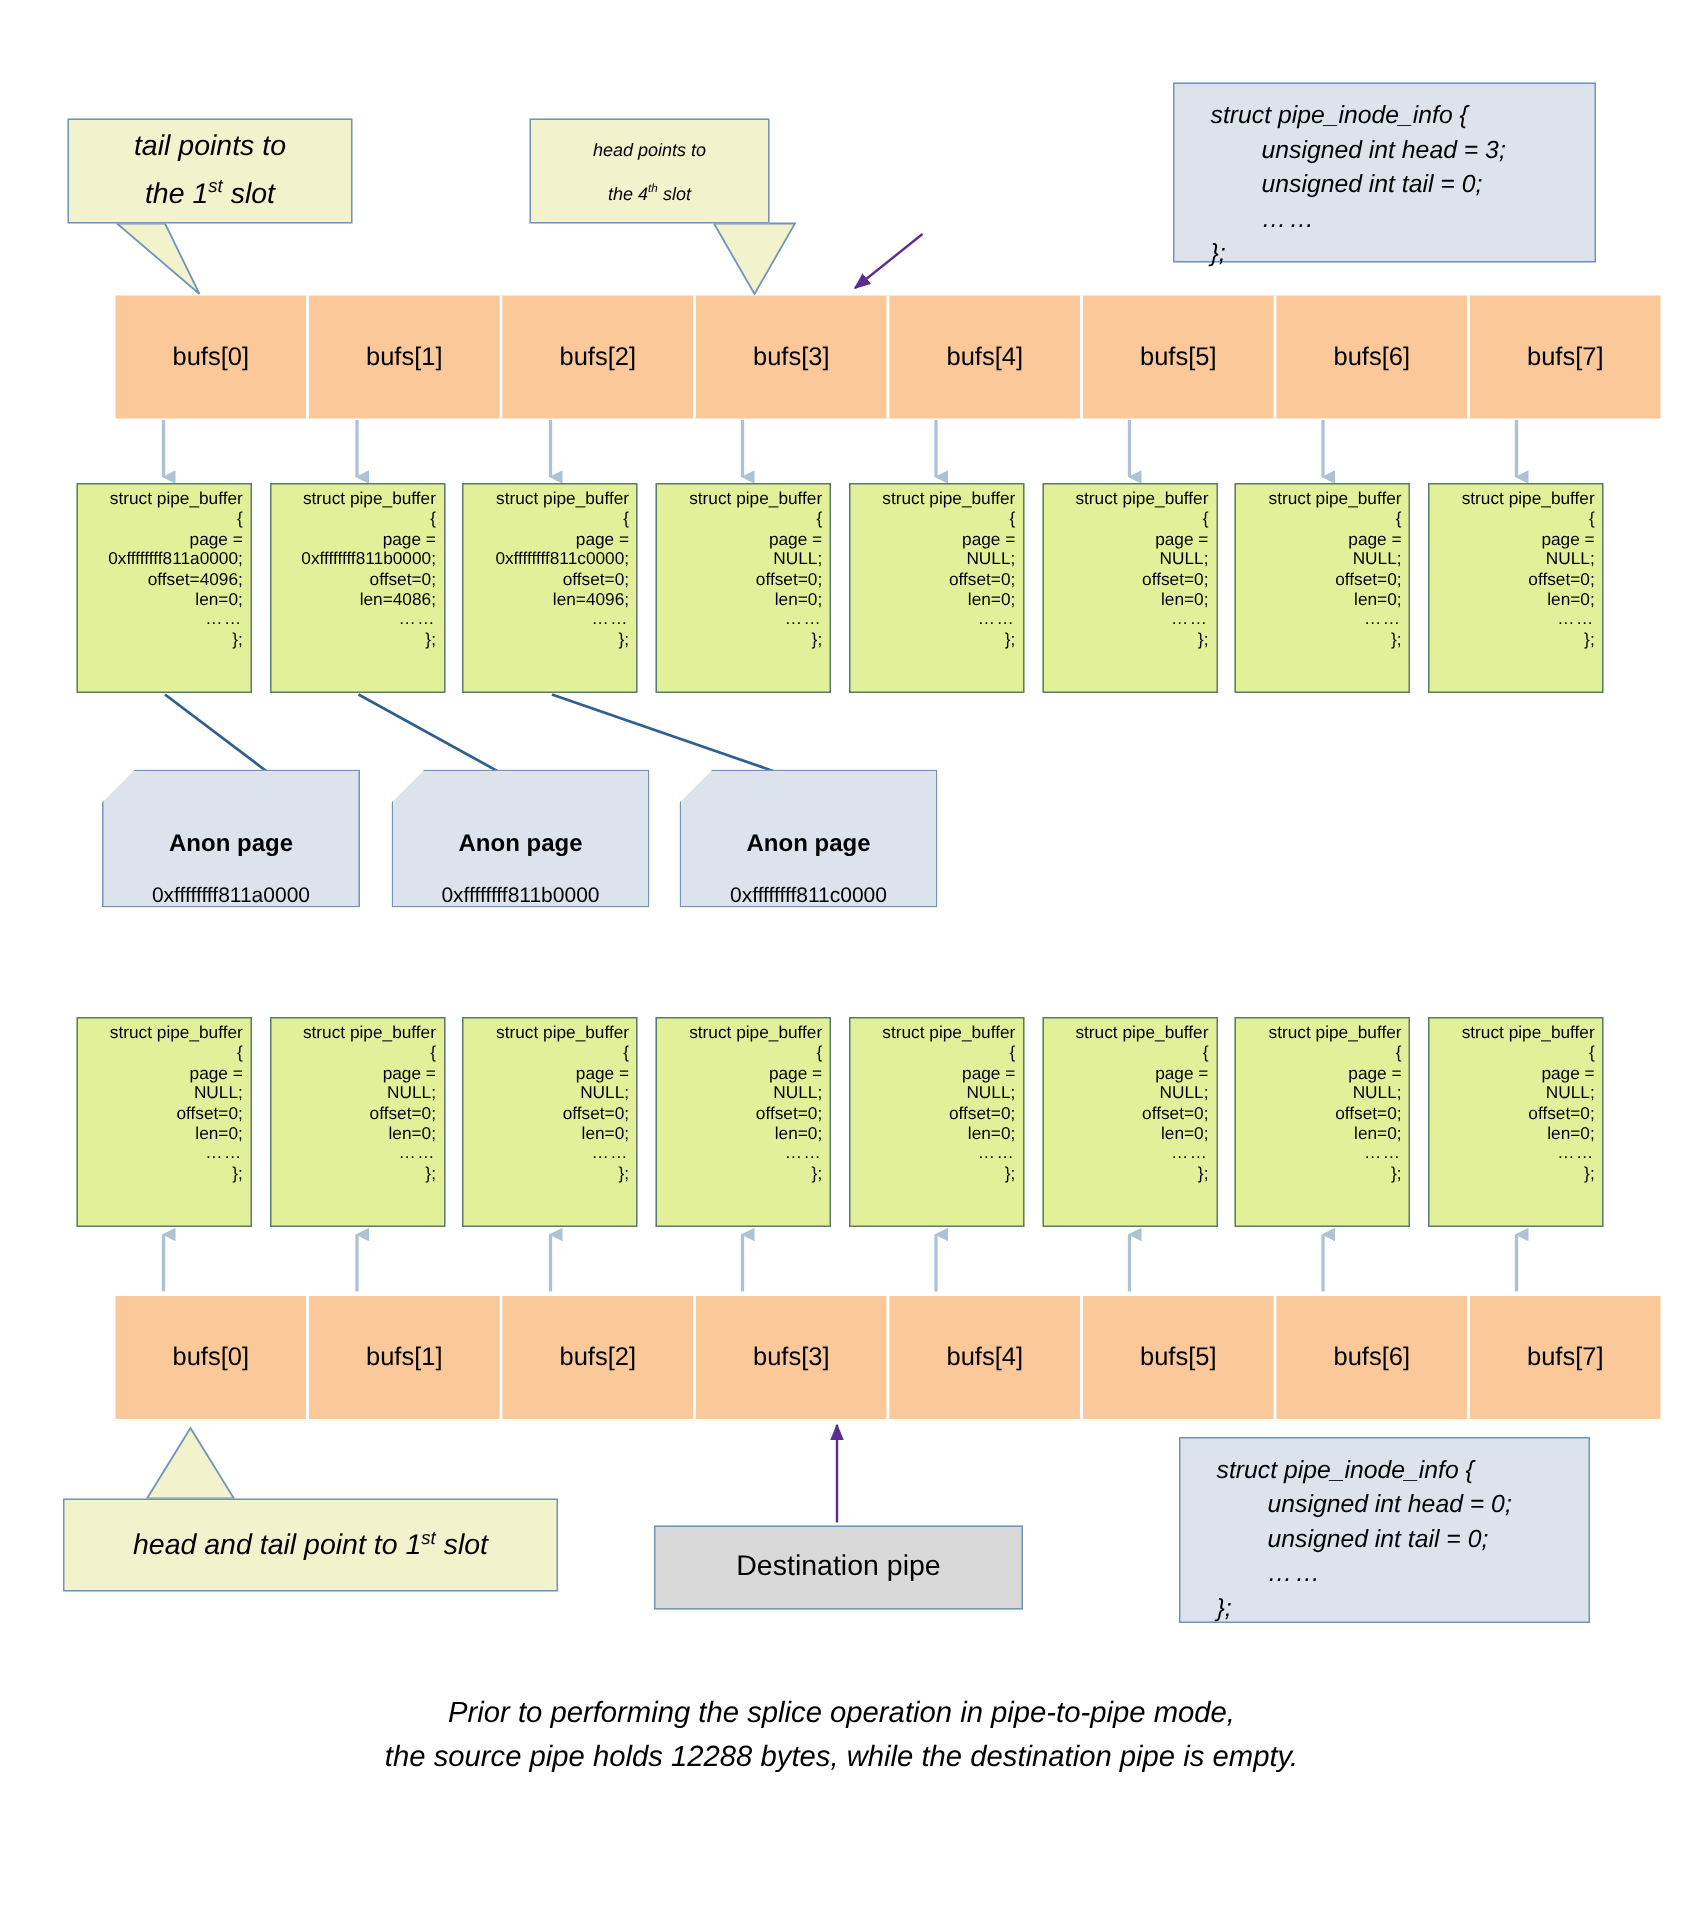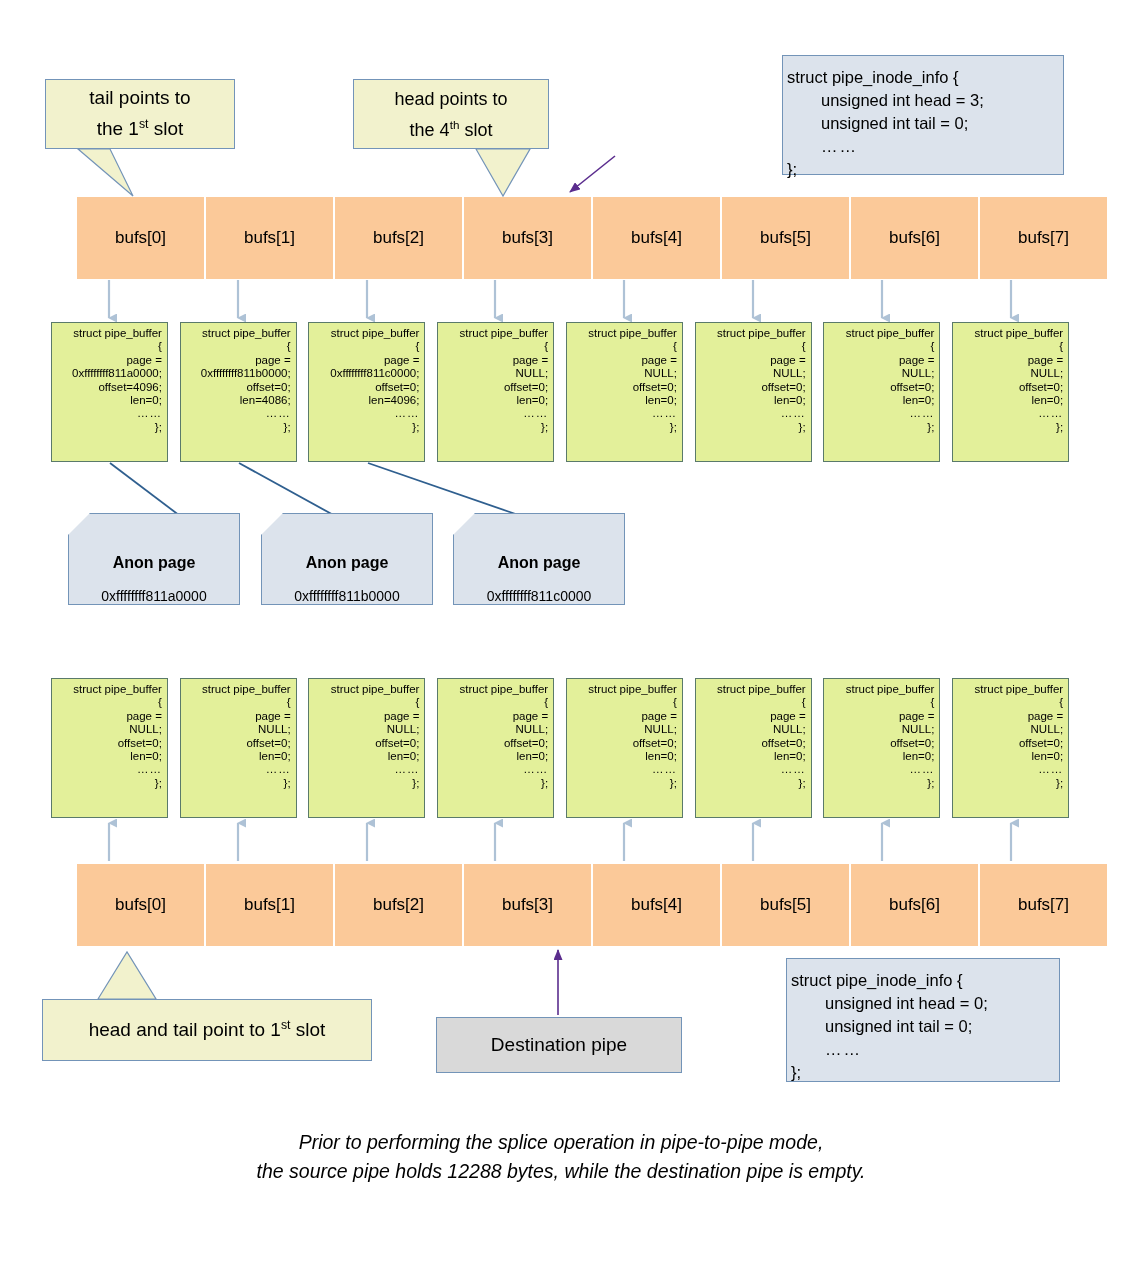--- a/index.html
+++ b/index.html
@@ -24,21 +24,21 @@
   .pbslot{flex:1 1 0;display:flex;justify-content:center;}
   .pbbox{width:117px;height:140px;background:#e3f09a;border:1px solid #5a7a6a;
          box-sizing:border-box;padding:4px 5px 0 6px;font-size:11.5px;
          line-height:13.4px;color:#000;overflow:hidden;}
   .pbbox .ln{white-space:nowrap;}
   .pbbox .dots{letter-spacing:1px;}
 
   
   .infobox{position:absolute;background:#dce3ec;border:1px solid #7394b8;
            box-sizing:border-box;font-size:16.5px;line-height:23px;
-           color:#000;padding:10px 4px;}
+           color:#000;padding:10px 24px;font-style:italic;}
   #inode-top{left:782px;top:55px;width:282px;height:120px;}
   #inode-bottom{left:786px;top:958px;width:274px;height:124px;}
   .infobox .ind{padding-left:34px;}
   .infobox .dots{letter-spacing:2px;}
 
   
   .anonbox{position:absolute;width:172px;height:92px;
            background:#dce3ec;border:1px solid #7394b8;box-sizing:border-box;
            clip-path:polygon(22px 0,100% 0,100% 100%,0 100%,0 22px);
            -webkit-clip-path:polygon(22px 0,100% 0,100% 100%,0 100%,0 22px);
@@ -49,24 +49,24 @@
   #anon-0{left:68px;top:513px;}
   #anon-1{left:261px;top:513px;}
   #anon-2{left:453px;top:513px;}
 
   
   .callout{position:absolute;background:#f2f2cd;border:1px solid #7394b8;
            box-sizing:border-box;display:flex;flex-direction:column;
            align-items:center;justify-content:center;color:#000;}
   #callout-tail{left:45px;top:79px;width:190px;height:70px;font-size:19px;
                 line-height:26px;}
-  #callout-head{left:353px;top:79px;width:196px;height:70px;font-size:18px;
+  #callout-head{left:353px;top:79px;width:160px;height:70px;font-size:12px;
                 line-height:26px;}
   #callout-headtail{left:42px;top:999px;width:330px;height:62px;font-size:19px;}
-  .callout .l{white-space:nowrap;}
+  .callout .l{white-space:nowrap;font-style:italic;}
   sup{font-size:.65em;vertical-align:super;}
 
   
   .graylabel{position:absolute;background:#d9d9d9;border:1px solid #7394b8;
              box-sizing:border-box;display:flex;align-items:center;
              justify-content:center;font-size:19px;color:#000;}
   #label-source{left:583px;top:113px;width:168px;height:42px;}
   #label-dest{left:436px;top:1017px;width:246px;height:56px;}
 
   

